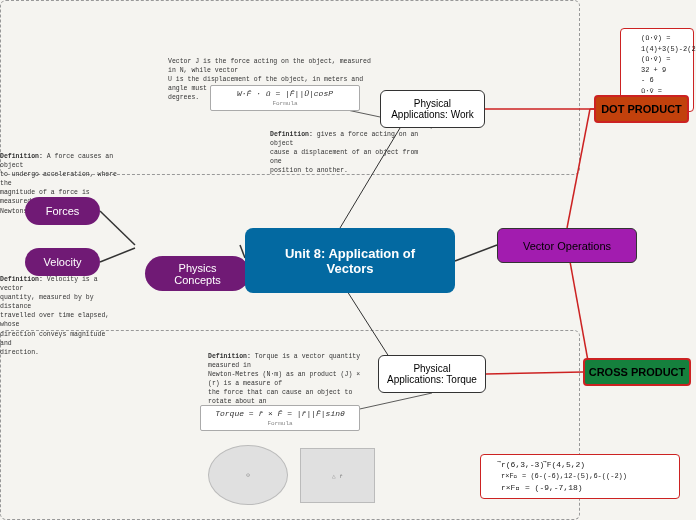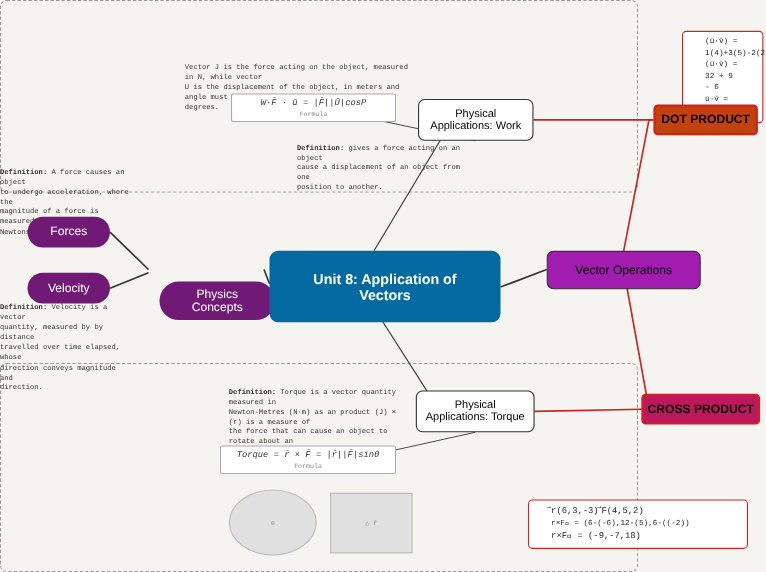--- a/index.html
+++ b/index.html
@@ -121,21 +121,21 @@
       font-weight: bold;
       font-family: Arial, sans-serif;
     }
 
     
     .node-cross-product {
       left: 583px;
       top: 358px;
       width: 108px;
       height: 28px;
-      background: #be185d;
+      background: #15803d;
       border: 2px solid #cc2222;
       border-radius: 4px;
       display: flex;
       align-items: center;
       justify-content: center;
       font-size: 11px;
       font-weight: bold;
       font-family: Arial, sans-serif;
     }
 

